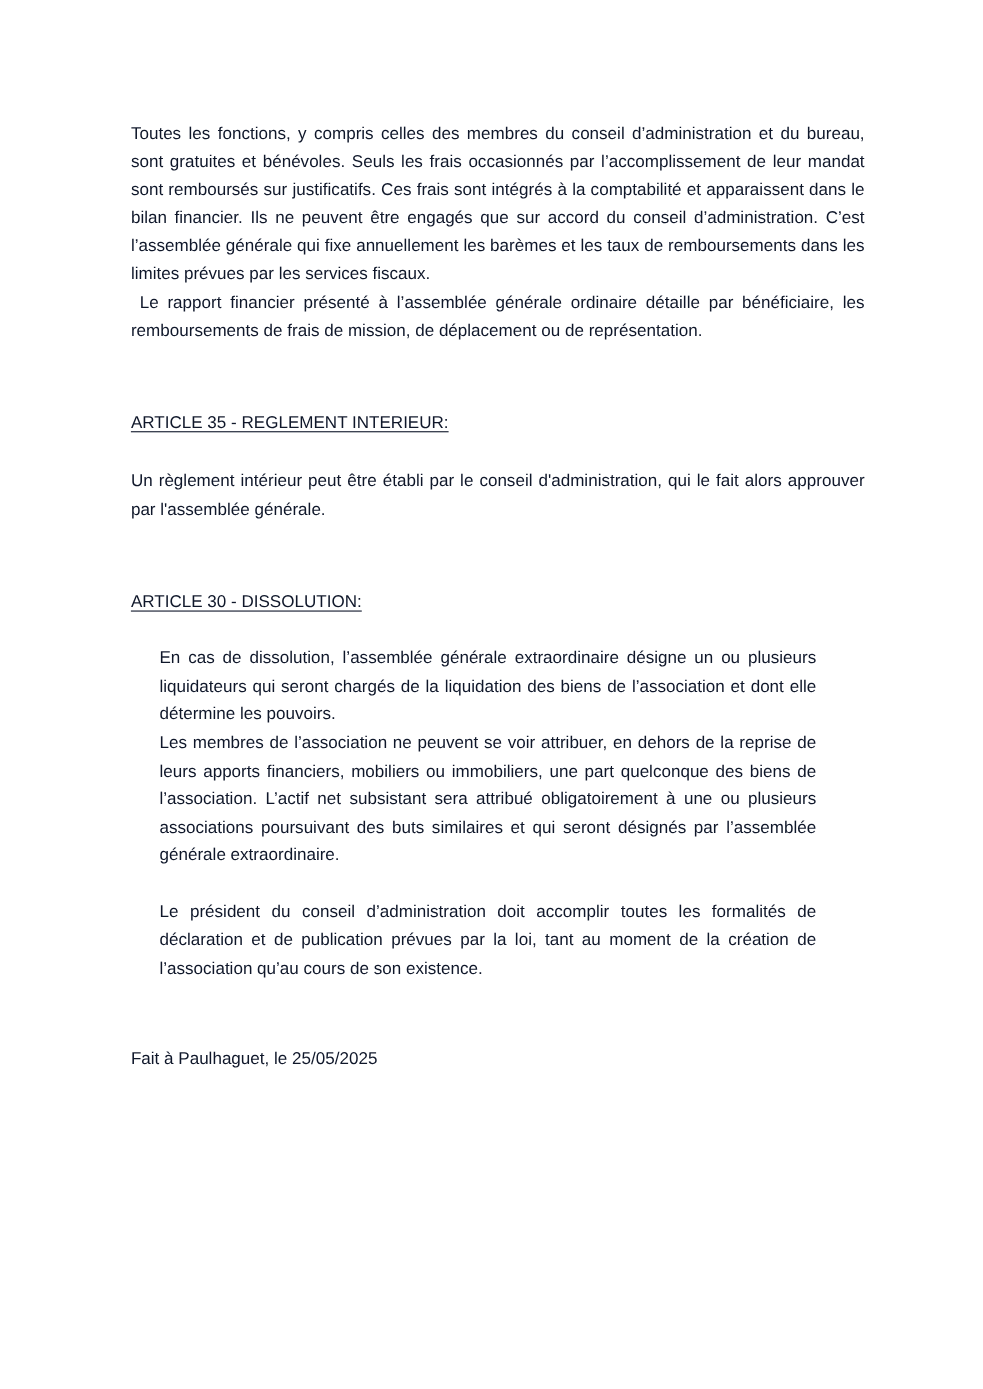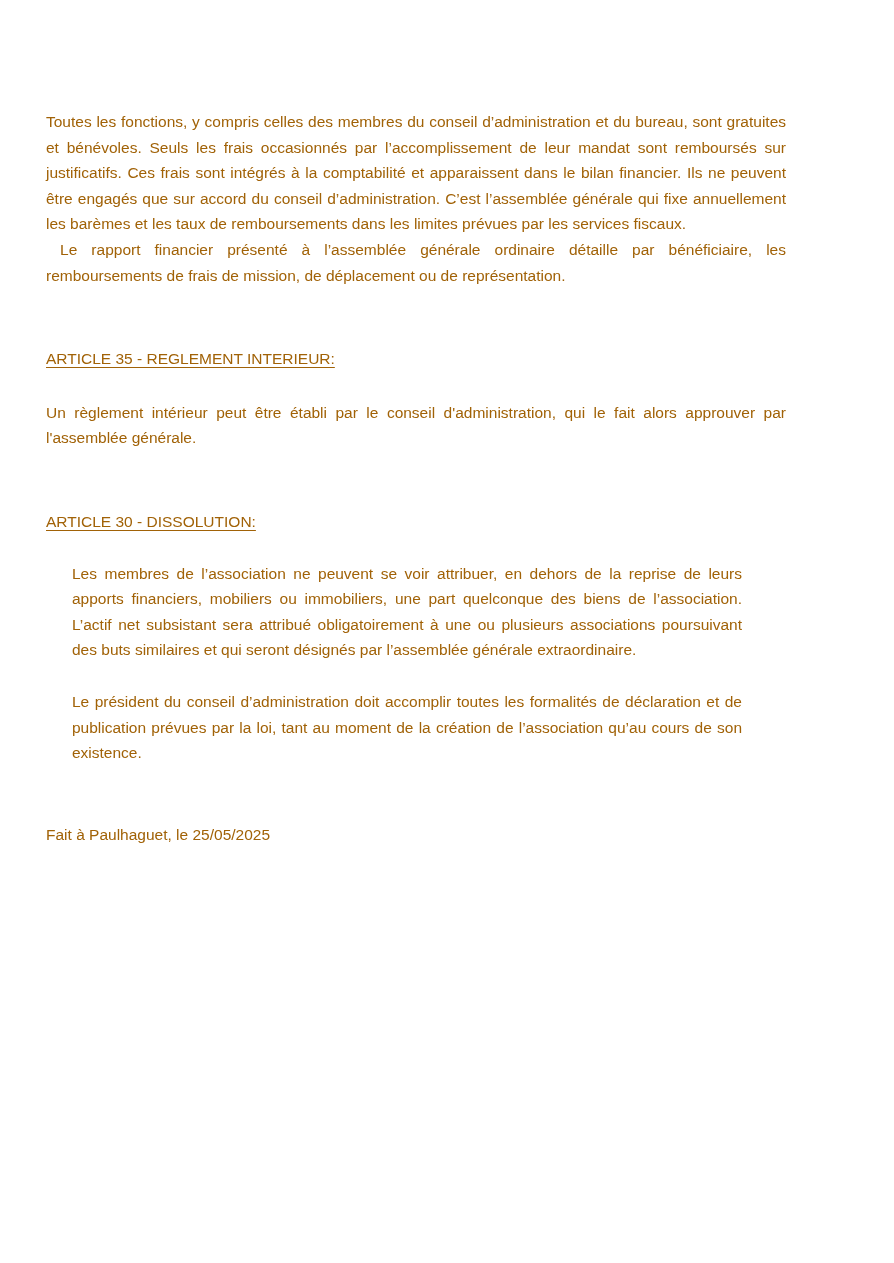--- a/index.html
+++ b/index.html
@@ -9,26 +9,26 @@
   }
   body {
     width: 894px;
     height: 1263px;
     overflow: hidden;
   }
   .page {
     box-sizing: border-box;
     width: 894px;
     height: 1263px;
-    padding: 109px 108px 0 46px;
+    padding: 109px 108px 0 119px;
     background: #ffffff;
     font-family: "Liberation Sans", sans-serif;
     font-size: 15.5px;
     line-height: 25.6px;
-    color: #a16207;
+    color: #0f172a;
   }
   .para {
     margin: 0;
     white-space: pre-wrap; 
   }
   .justify {
     text-align: justify;
   }
   .article-heading {
     margin: 0;
@@ -58,20 +58,21 @@
   <p class="para justify"> Le rapport financier présenté à l’assemblée générale ordinaire détaille par bénéficiaire, les remboursements de frais de mission, de déplacement ou de représentation.</p>
 
 
   <h2 class="article-heading gap-large">ARTICLE 35 - REGLEMENT INTERIEUR:</h2>
 
   <p class="para justify gap-medium">Un règlement intérieur peut être établi par le conseil d'administration, qui le fait alors approuver par l'assemblée générale.</p>
 
   <h2 class="article-heading gap-large">ARTICLE 30 - DISSOLUTION:</h2>
 
   <div class="indented-block">
+    <p class="para justify">En cas de dissolution, l’assemblée générale extraordinaire désigne un ou plusieurs liquidateurs qui seront chargés de la liquidation des biens de l’association et dont elle détermine les pouvoirs.</p>
     <p class="para justify">Les membres de l’association ne peuvent se voir attribuer, en dehors de la reprise de leurs apports financiers, mobiliers ou immobiliers, une part quelconque des biens de l’association. L’actif net subsistant sera attribué obligatoirement à une ou plusieurs associations poursuivant des buts similaires et qui seront désignés par l’assemblée générale extraordinaire.</p>
   </div>
 
 
   <div class="indented-block">
     <p class="para justify">Le président du conseil d’administration doit accomplir toutes les formalités de déclaration et de publication prévues par la loi, tant au moment de la création de l’association qu’au cours de son existence.</p>
   </div>
 
   <p class="closing">Fait à Paulhaguet, le 25/05/2025</p>
 

